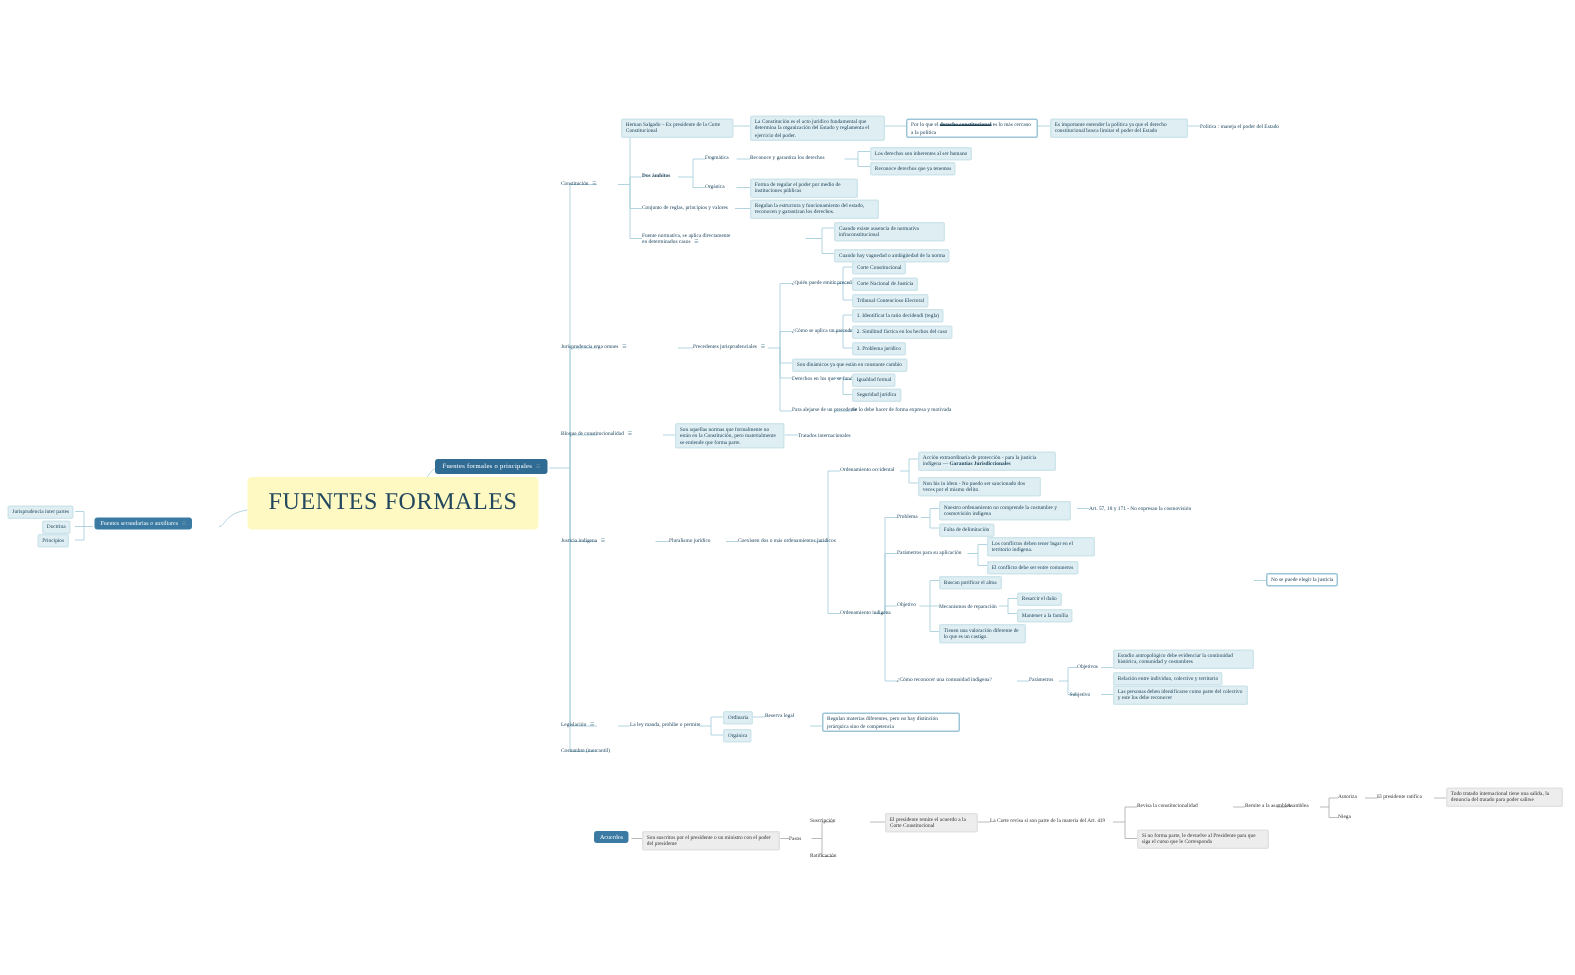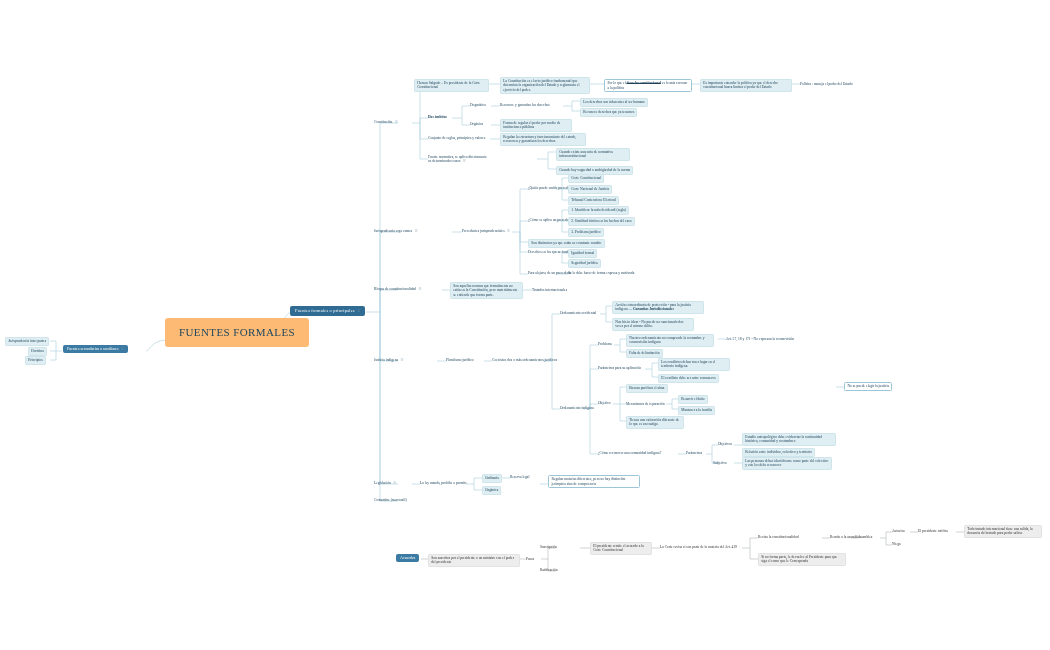--- a/index.html
+++ b/index.html
@@ -20,21 +20,21 @@
        padding:1.4px 2.4px;font-size:3.6px;color:#1d4258;}
   .boxgray{background:#ededed;border:0.4px solid #e2e2e2;border-radius:1.2px;
        padding:1.2px 2.2px;font-size:3.6px;color:#333333;}
 
   
   .pill{background:#2f6b93;color:#ffffff;border-radius:2px;padding:2px 5px;
         font-size:4.4px;letter-spacing:.2px;}
   .pill-sm{background:#3a7aa3;color:#fff;border-radius:2px;padding:1.6px 4px;font-size:4px;}
 
   
-  .root{background:#fdba74;border-radius:3px;padding:8px 14px;font-size:11px;
+  .root{background:#fef9c3;border-radius:3px;padding:8px 14px;font-size:16px;
         color:#23485e;letter-spacing:.4px;}
 
   .bold{font-weight:bold;}
   .strike{text-decoration:line-through;}
   .tag{font-size:3.2px;color:#6f95a8;margin-left:2.5px;}
 
   .nowrap{white-space:nowrap;}
 </style>
 </head>
 <body>

